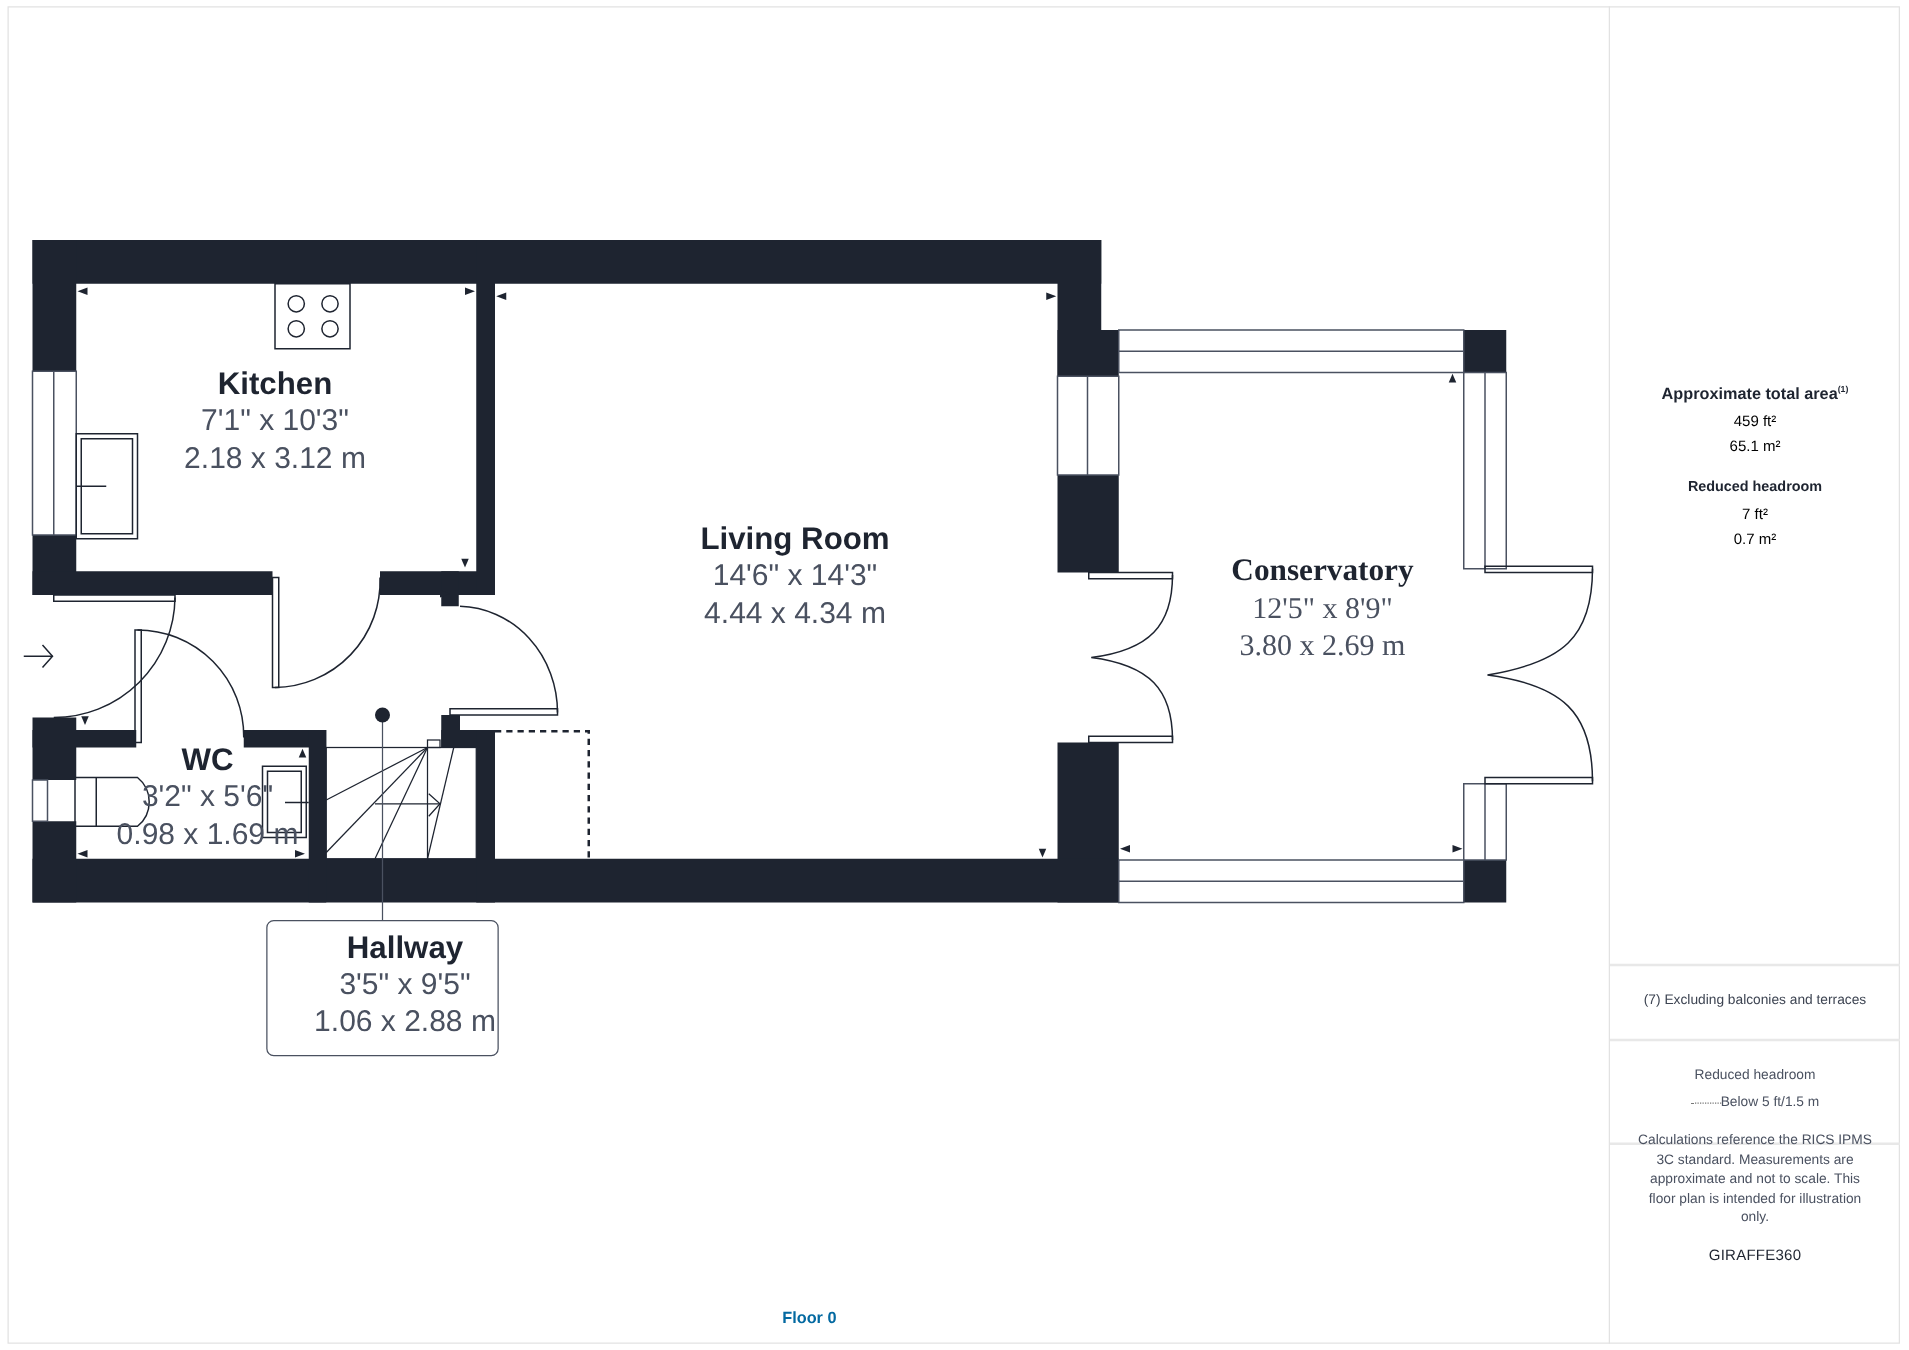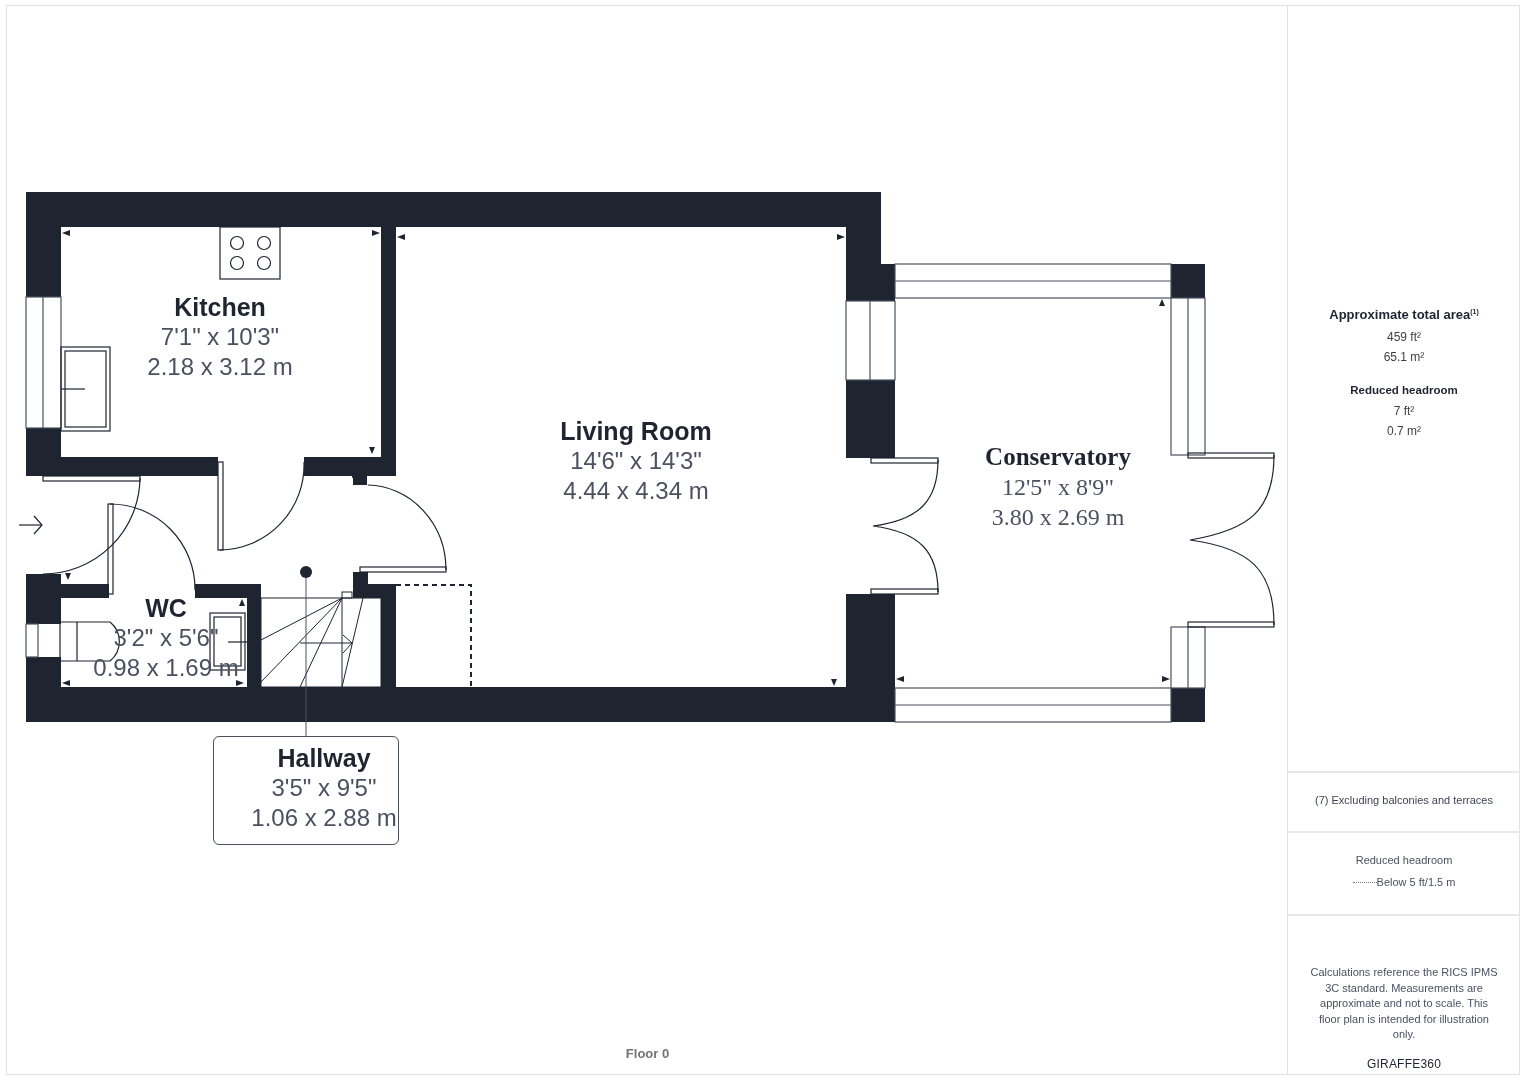--- a/index.html
+++ b/index.html
@@ -5,28 +5,28 @@
   html, body { margin: 0; padding: 0; background: #ffffff; }
   body { width: 1527px; height: 1080px; position: relative; overflow: hidden; font-family: "Liberation Sans", "DejaVu Sans", sans-serif; }
   .frame { position: absolute; left: 6px; top: 5px; width: 1514px; height: 1070px; border: 1px solid #e2e2e2; box-sizing: border-box; }
   .divider-v { position: absolute; left: 1287px; top: 5px; width: 1px; height: 1070px; background: #e2e2e2; }
   .plan { position: absolute; left: 0; top: 0; width: 1290px; height: 1080px; }
   .side { position: absolute; left: 1288px; top: 5px; width: 232px; height: 1070px; }
   .side .sec { position: absolute; left: 0; width: 232px; text-align: center; color: #3d4452; }
   .side .hline { position: absolute; left: 0; width: 232px; height: 2px; background: #e8e8e8; }
   .area-title { font-weight: bold; font-size: 13px; color: #1e2430; }
   .area-title sup { font-size: 7px; }
-  .area-val { font-size: 12px; margin-top: 8px; color: #404040; }
+  .area-val { font-size: 12px; margin-top: 8px; color: #000000; }
   .head-title { font-weight: bold; font-size: 11.5px; color: #1e2430; margin-top: 22px; }
   .small { font-size: 11px; color: #4a5160; }
   .legend-row { display: flex; justify-content: center; align-items: center; margin-top: 10px; font-size: 11px; color: #4a5160; }
   .dotted { width: 24px; border-top: 1px dotted #777; }
   .brand { font-size: 12px; color: #1e2430; margin-top: 14px; letter-spacing: 0.2px; }
   .brand b { font-weight: normal; }
-  .floor-label { position: absolute; left: 600px; top: 1046px; width: 95px; text-align: center; font-weight: bold; font-size: 13px; color: #737373; }
+  .floor-label { position: absolute; left: 600px; top: 1046px; width: 95px; text-align: center; font-weight: bold; font-size: 13px; color: #0369a1; }
   .room-label { position: absolute; text-align: center; color: #4a5160; transform: translateX(-50%); white-space: nowrap; }
   .room-label .name { font-weight: bold; color: #1e2430; font-size: 25px; line-height: 30px; }
   .room-label .dim { font-size: 24px; line-height: 30px; }
   .hall-box { position: absolute; left: 213px; top: 736px; width: 186px; height: 109px; border: 1.5px solid #4a5160; border-radius: 6px; box-sizing: border-box; background: #fff; }
 </style>
 </head>
 <body>
 
 <div class="frame"></div>
 <div class="divider-v"></div>
@@ -218,17 +218,17 @@
   <div class="hline" style="top:826px;"></div>
   <div class="sec" style="top:849px;">
     <div class="small">Reduced headroom</div>
     <div class="legend-row">
       <span class="dotted"></span>
       <span>Below 5 ft/1.5 m</span>
     </div>
   </div>
 
   <div class="hline" style="top:909px;"></div>
-  <div class="sec" style="top:960px;">
+  <div class="sec" style="top:900px;">
     <div class="small" style="padding:0 22px; line-height:15.5px;">Calculations reference the RICS IPMS 3C standard. Measurements are approximate and not to scale. This floor plan is intended for illustration only.</div>
     <div class="brand"><span>GIRAFFE</span><b>360</b></div>
   </div>
 </div>
 
 </body></html>

